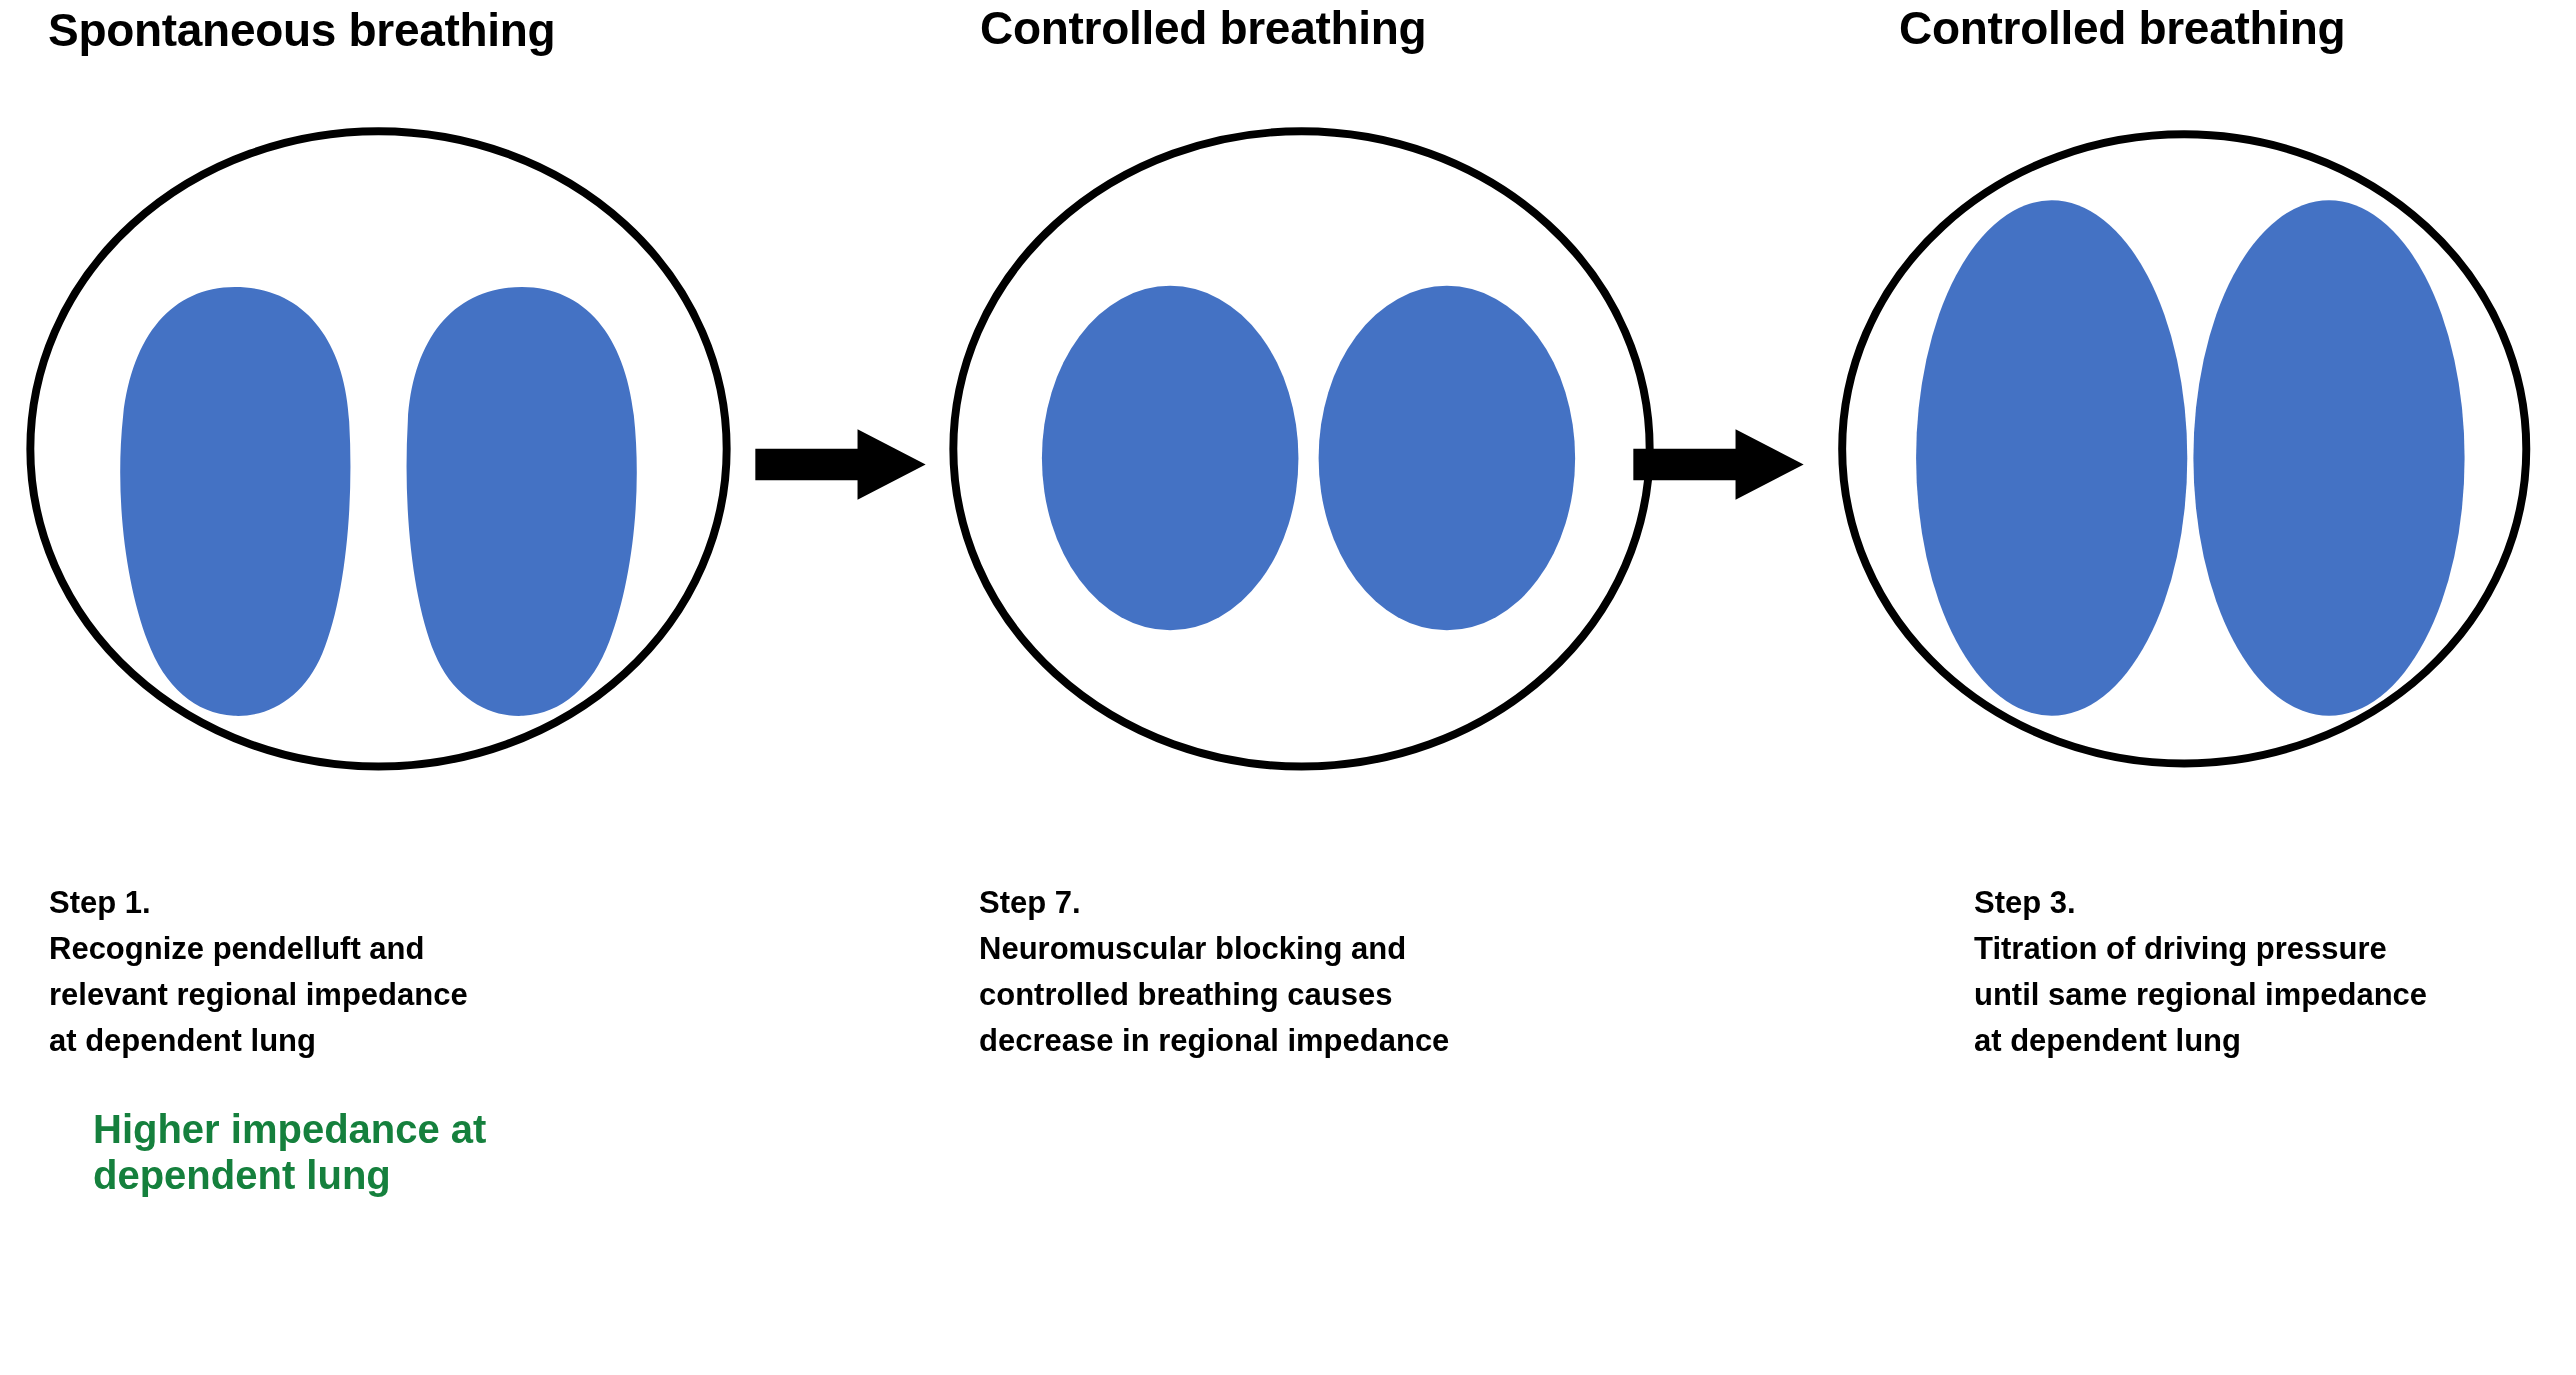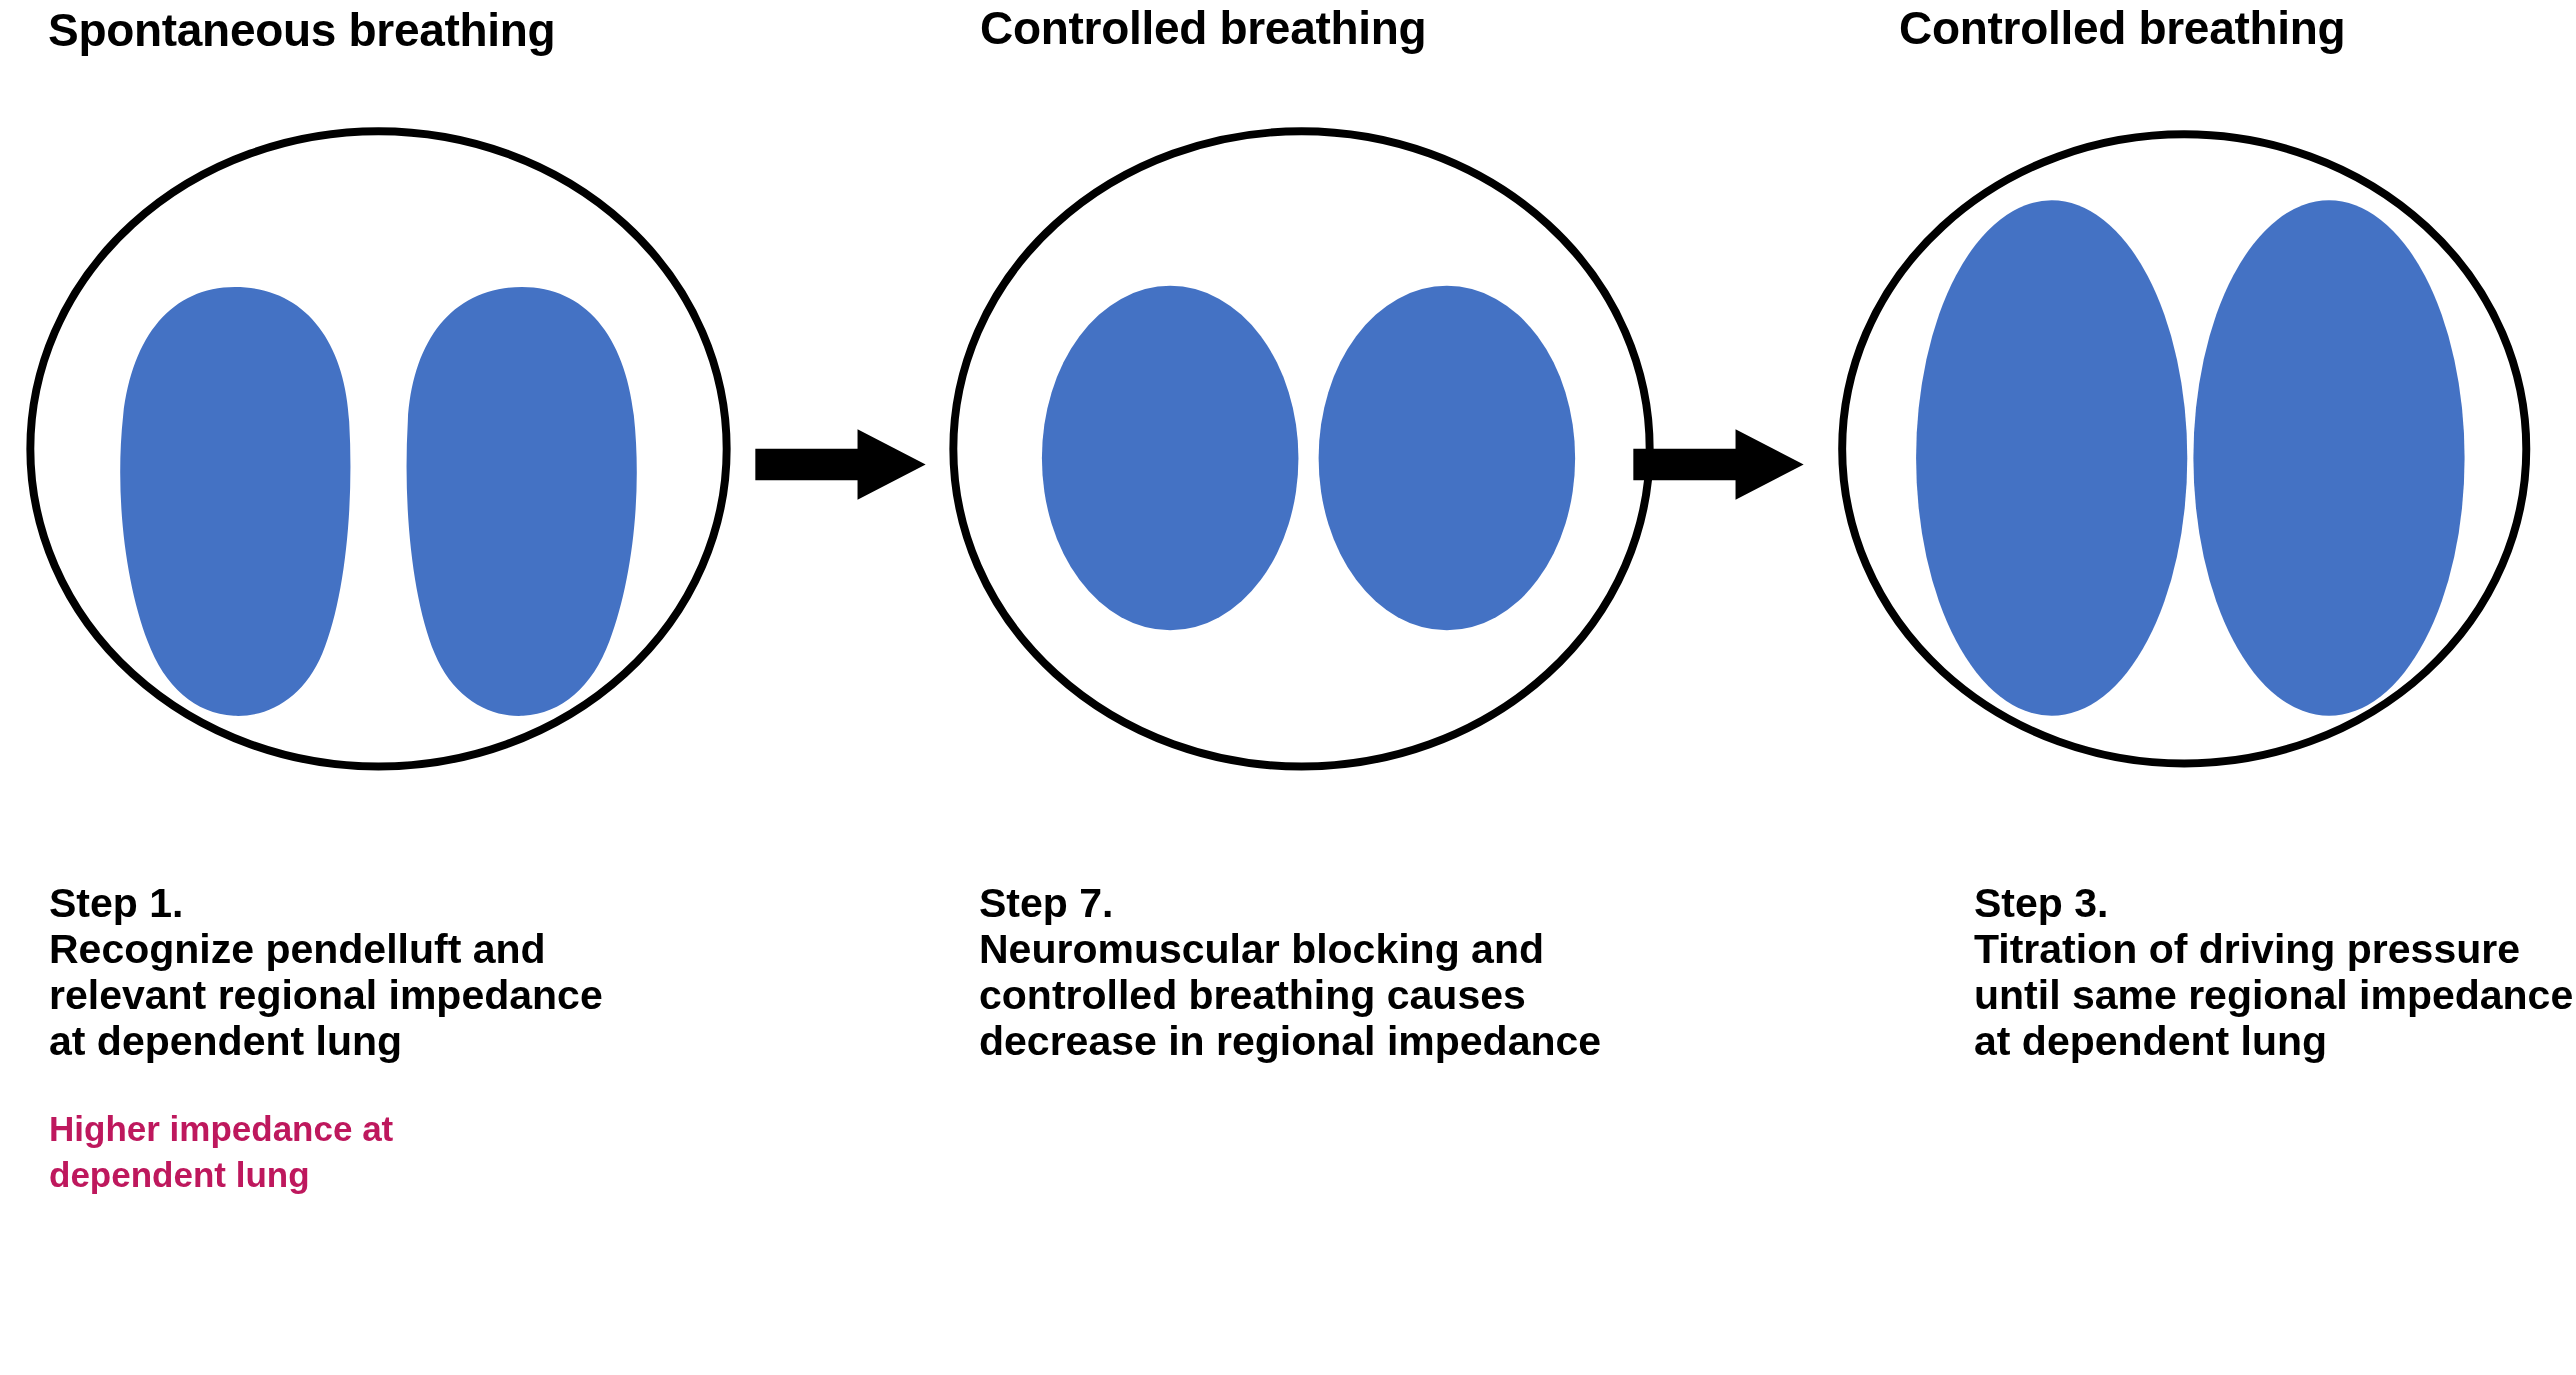--- a/index.html
+++ b/index.html
@@ -65,31 +65,32 @@
     position: absolute;
     top: 880px;
   }
   #text-col-0 { left: 49px;   width: 843px; }
   #text-col-1 { left: 979px; width: 855px; }
   #text-col-2 { left: 1974px; width: 678px; }
 
   .step-block {
     color: #000000;
     font-weight: bold;
-    font-size: 41px;
+    font-size: 31px;
     line-height: 46px;
     white-space: pre-line;
   }
   .note-block {
-    color: #be185d;
+    color: #15803d;
     font-weight: bold;
-    font-size: 35px;
+    font-size: 40px;
     line-height: 46px;
     white-space: pre-line;
     margin-top: 42px;
+    margin-left: 44px;
   }
 </style>
 </head>
 <body>
 
 <div class="stage">
 
   <div class="heading" id="heading-0">Spontaneous breathing</div>
   <div class="heading" id="heading-1">Controlled breathing</div>
   <div class="heading" id="heading-2">Controlled breathing</div>

